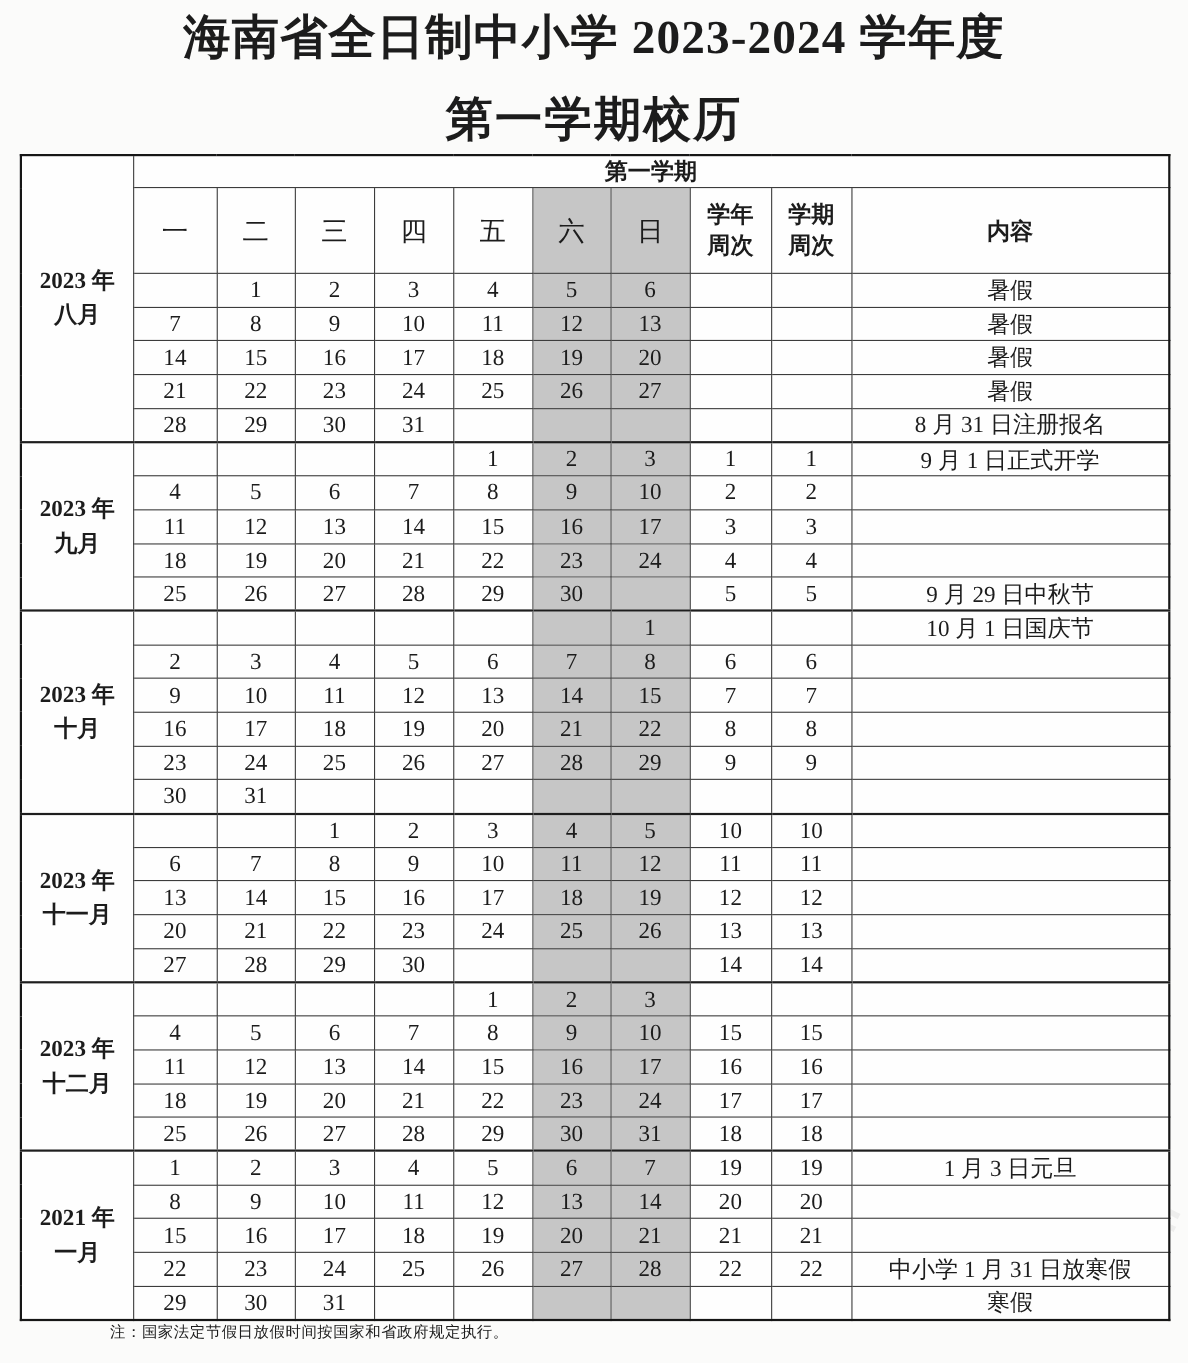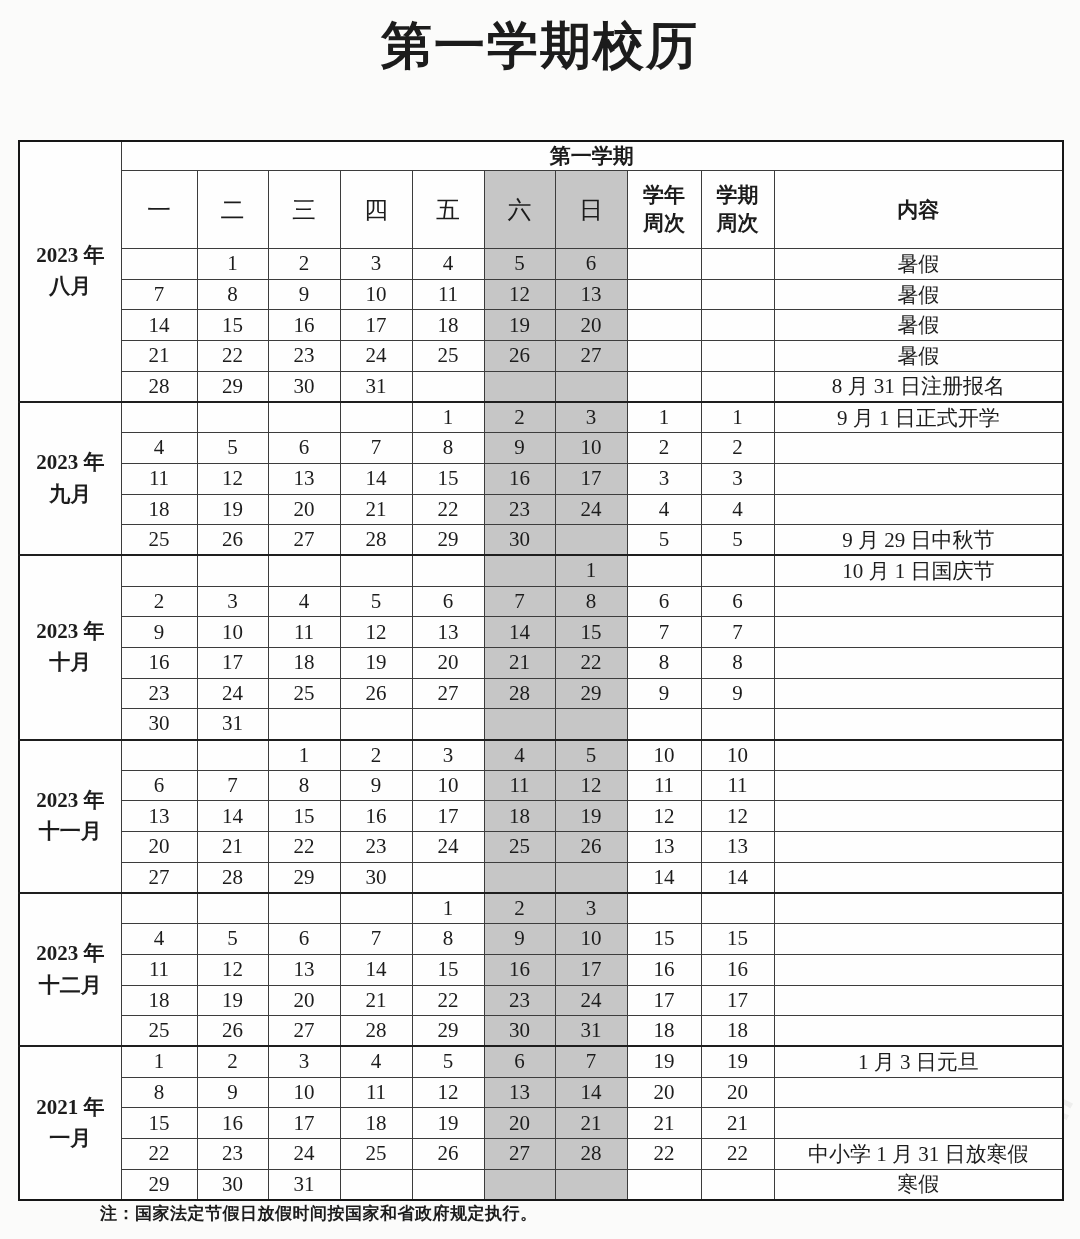--- a/index.html
+++ b/index.html
@@ -19,24 +19,24 @@
     padding-top: 8px;
     text-align: center;
   }
   .title-line1 {
     font-size: 43px;
     font-weight: bold;
     letter-spacing: 1px;
     line-height: 1.25;
   }
   .title-line2 {
-    font-size: 51px;
+    font-size: 43px;
     font-weight: bold;
     letter-spacing: 2px;
-    margin-top: 8px;
+    margin-top: 22px;
     line-height: 1.2;
   }
   table.calendar {
     position: absolute;
     left: 18px;
     top: 140px;
     width: 1044px;
     border-collapse: collapse;
     table-layout: fixed;
     border: 2px solid #161616;
@@ -73,23 +73,22 @@
     line-height: 1.5;
   }
   tr.data-row { height: 30.7px; }
   td.wknd { background: #c6c6c6; }
   tr.month-start td { border-top: 2px solid #1e1e1e; }
   td.content-cell { font-size: 20px; font-family: Liberation Serif, serif; }
   .note {
     position: absolute;
     left: 100px;
     top: 1202px;
-    font-size: 17px;
+    font-size: 14px;
     letter-spacing: 0.5px;
-    font-weight: bold;
   }
   .wm {
     position: absolute;
     font-size: 54px;
     font-weight: bold;
     letter-spacing: 8px;
     color: rgba(70, 70, 70, 0.10);
     transform: rotate(27deg);
     white-space: nowrap;
     pointer-events: none;
@@ -99,20 +98,21 @@
 </style>
 </head>
 <body>
 
 <div class="wm wm1" style="left: 400px; top: 690px;">海南省教育厅</div>
 <div class="wm wm2" style="left: 70px; top: 1020px;">海南省教育厅</div>
 <div class="wm wm3" style="left: 720px; top: 1010px;">海南省教育厅</div>
 <div class="wm wm4" style="left: 300px; top: 390px;">海南省教育厅</div>
 
 <div class="title-block">
+  <div class="title-line1">海南省全日制中小学 2023-2024 学年度</div>
   <div class="title-line2">第一学期校历</div>
 </div>
 
 <table class="calendar">
   <colgroup>
     <col style="width:102px">
     <col style="width:76px">
     <col style="width:71px">
     <col style="width:72px">
     <col style="width:72px">

